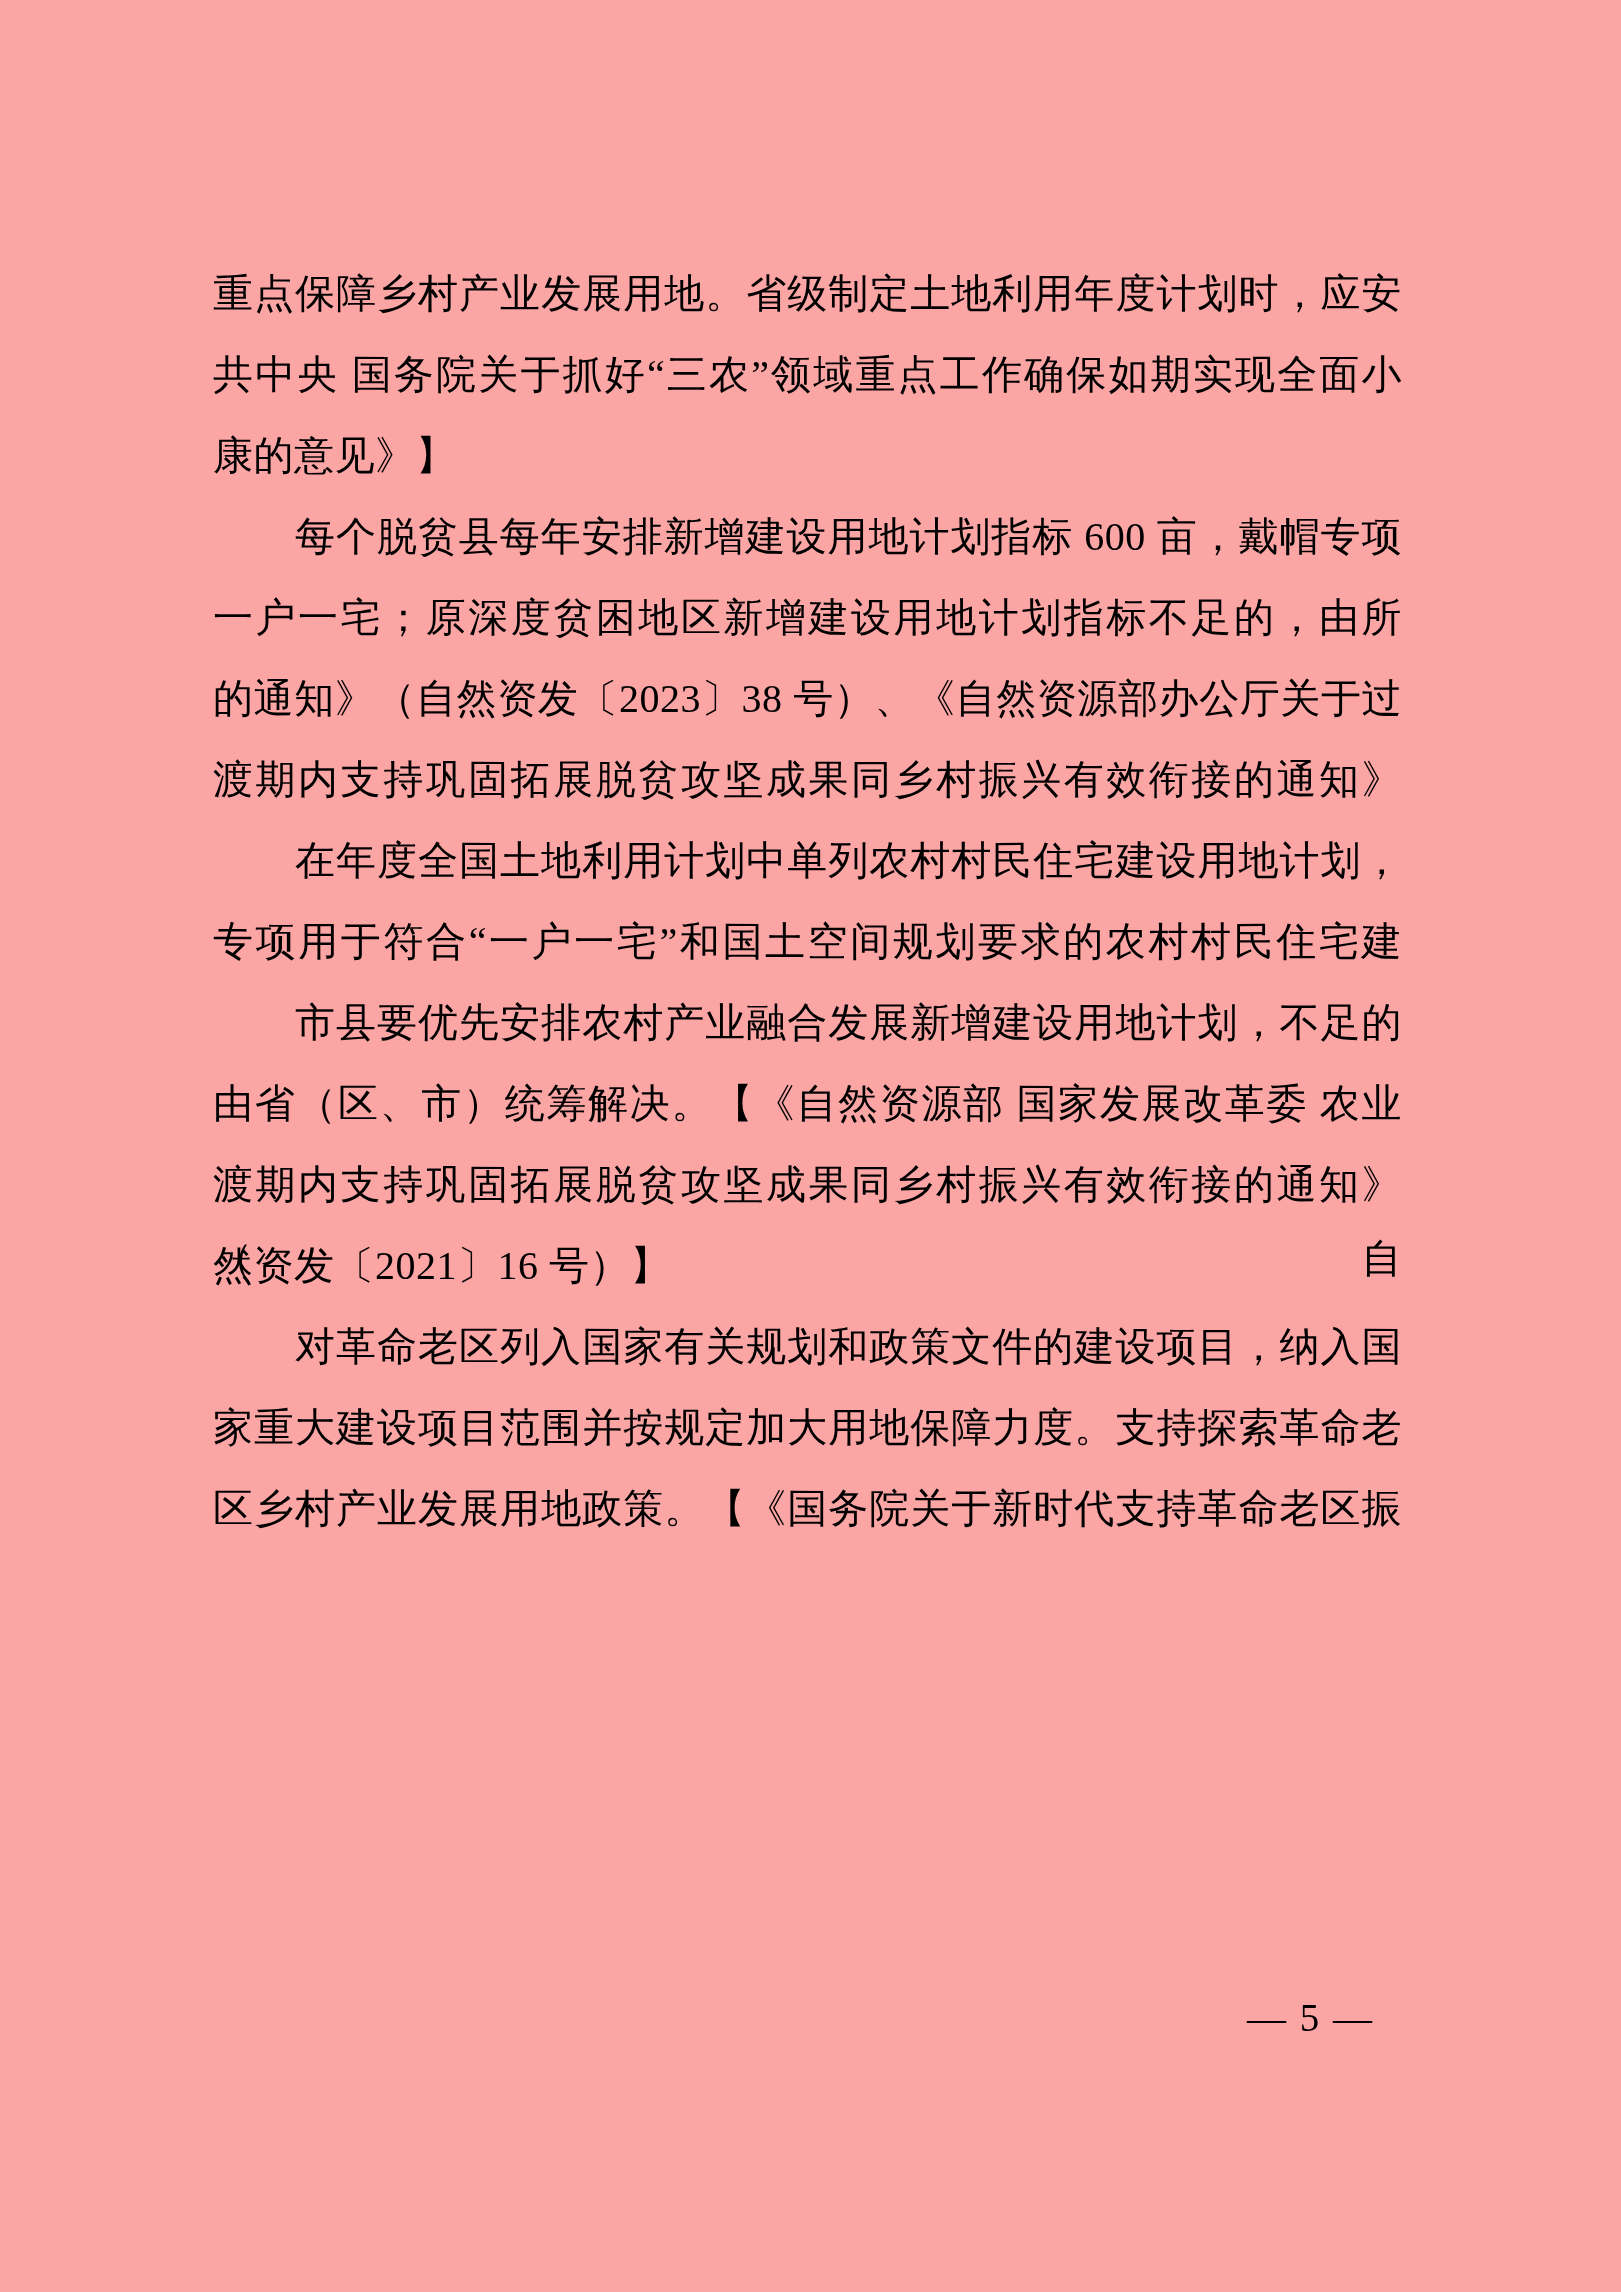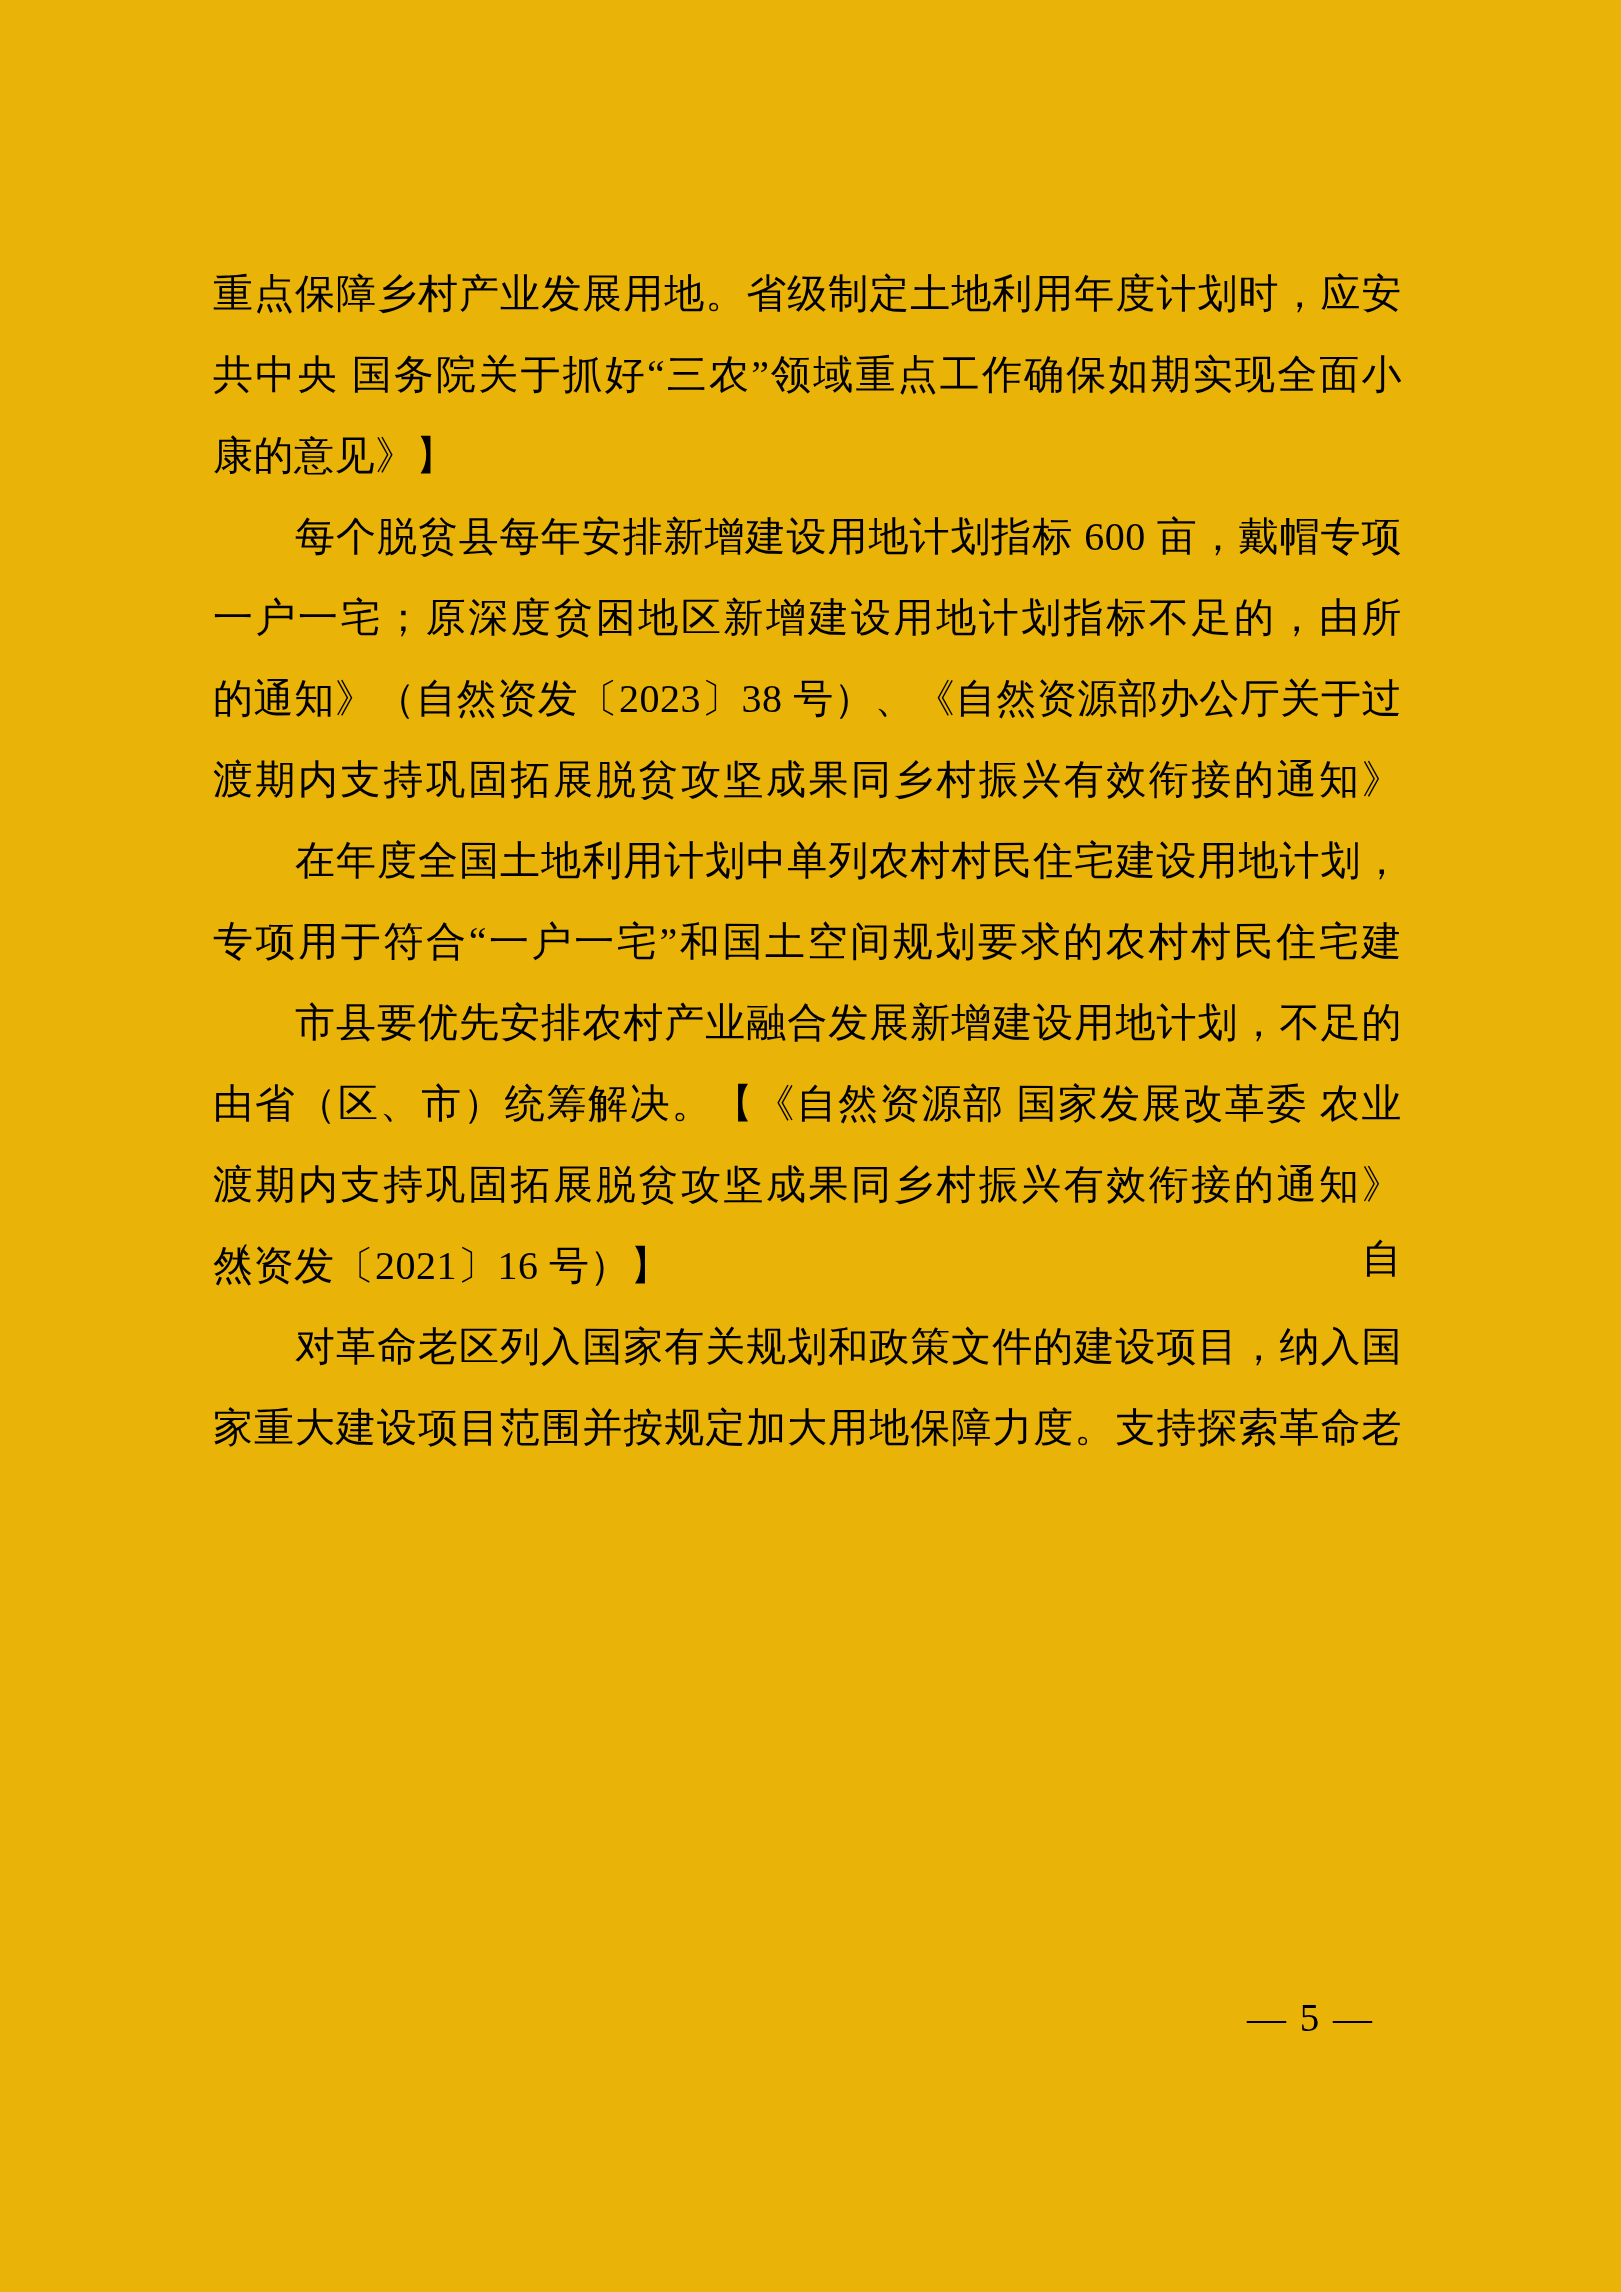--- a/index.html
+++ b/index.html
@@ -4,21 +4,21 @@
 <style>
   html, body {
     margin: 0;
     padding: 0;
     background: #ffffff;
   }
   .page {
     position: relative;
     width: 1621px;
     height: 2293px;
-    background: #eab308;
+    background: #fca5a5;
     color: #000000;
     font-family: "Liberation Serif", "DejaVu Serif", serif;
     overflow: hidden;
   }
   .text-block {
     position: absolute;
     left: 213px;
     top: 257px;
     width: 1189px;
   }
@@ -60,16 +60,17 @@
       <div class="line justify">的通知》（自然资发〔2023〕38 号）、《自然资源部办公厅关于过</div>
       <div class="line justify">渡期内支持巩固拓展脱贫攻坚成果同乡村振兴有效衔接的通知》</div>
       <div class="line indent justify">在年度全国土地利用计划中单列农村村民住宅建设用地计划，</div>
       <div class="line justify">专项用于符合“一户一宅”和国土空间规划要求的农村村民住宅建</div>
       <div class="line indent justify">市县要优先安排农村产业融合发展新增建设用地计划，不足的</div>
       <div class="line justify">由省（区、市）统筹解决。【《自然资源部 国家发展改革委 农业</div>
       <div class="line justify">渡期内支持巩固拓展脱贫攻坚成果同乡村振兴有效衔接的通知》（自</div>
       <div class="line">然资发〔2021〕16 号）】</div>
       <div class="line indent justify">对革命老区列入国家有关规划和政策文件的建设项目，纳入国</div>
       <div class="line justify">家重大建设项目范围并按规定加大用地保障力度。支持探索革命老</div>
+      <div class="line justify">区乡村产业发展用地政策。【《国务院关于新时代支持革命老区振</div>
     </div>
   <div class="page-footer">— 5 —</div>
 </div>
 
 
 </body></html>

